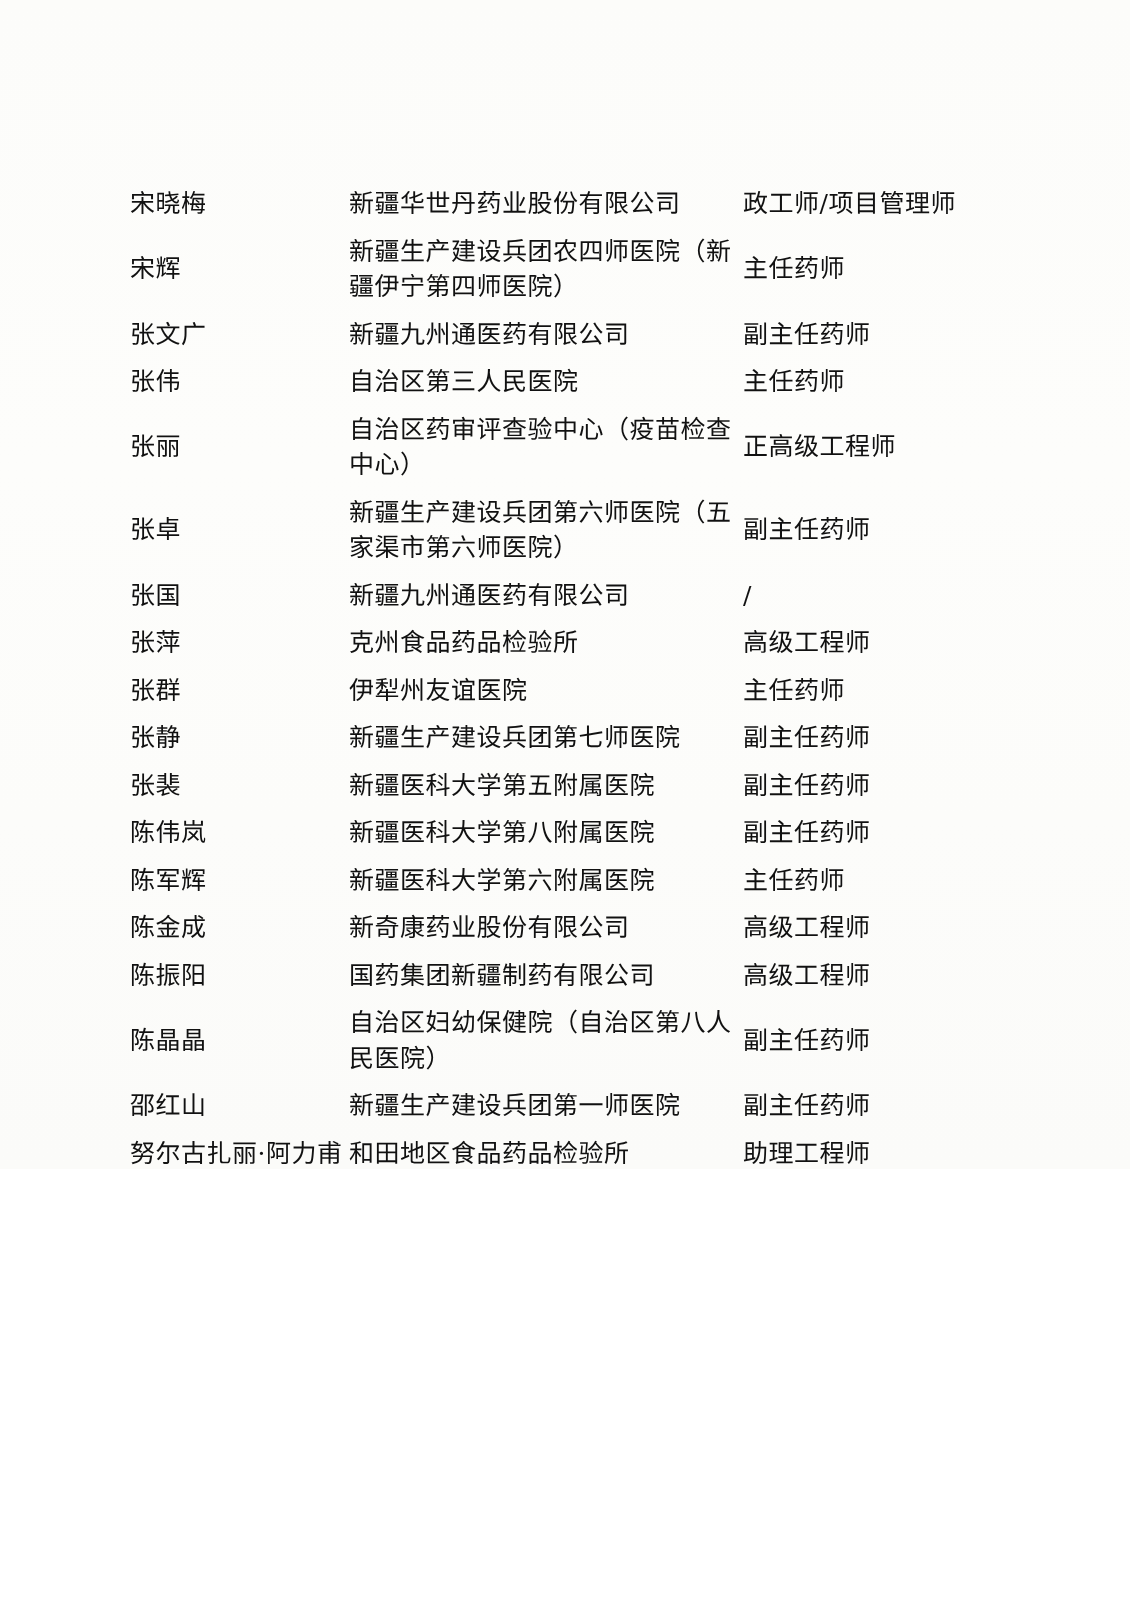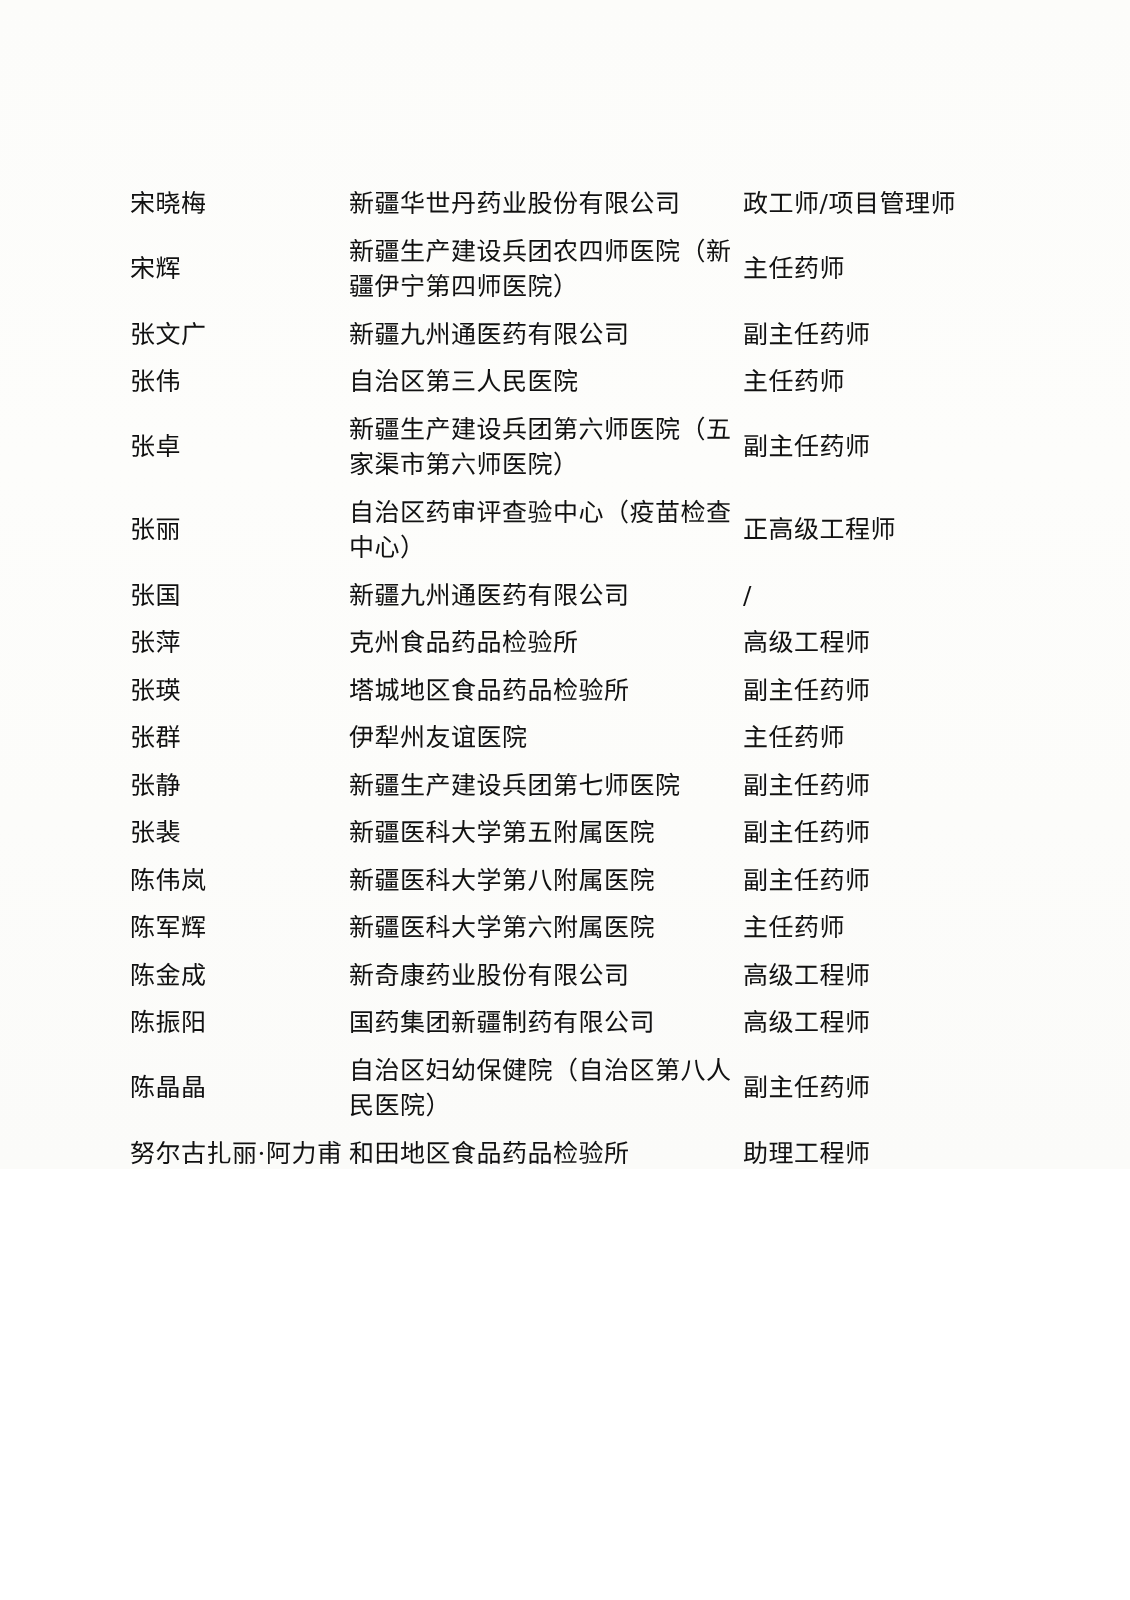--- a/index.html
+++ b/index.html
@@ -87,48 +87,43 @@
         <td class="col-title">副主任药师</td>
       </tr>
 
       <tr>
         <td class="col-name">张伟</td>
         <td class="col-org">自治区第三人民医院</td>
         <td class="col-title">主任药师</td>
       </tr>
 
       <tr>
+        <td class="col-name">张丽</td>
+        <td class="col-org">自治区药审评查验中心（疫苗检查中心）</td>
+        <td class="col-title">正高级工程师</td>
+      </tr>
+
+      <tr>
         <td class="col-name">张卓</td>
         <td class="col-org">新疆生产建设兵团第六师医院（五家渠市第六师医院）</td>
         <td class="col-title">副主任药师</td>
-      </tr>
-
-      <tr>
-        <td class="col-name">张丽</td>
-        <td class="col-org">自治区药审评查验中心（疫苗检查中心）</td>
-        <td class="col-title">正高级工程师</td>
       </tr>
 
       <tr>
         <td class="col-name">张国</td>
         <td class="col-org">新疆九州通医药有限公司</td>
         <td class="col-title">/</td>
       </tr>
 
       <tr>
         <td class="col-name">张萍</td>
         <td class="col-org">克州食品药品检验所</td>
         <td class="col-title">高级工程师</td>
       </tr>
 
-      <tr>
-        <td class="col-name">张瑛</td>
-        <td class="col-org">塔城地区食品药品检验所</td>
-        <td class="col-title">副主任药师</td>
-      </tr>
 
       <tr>
         <td class="col-name">张群</td>
         <td class="col-org">伊犁州友谊医院</td>
         <td class="col-title">主任药师</td>
       </tr>
 
       <tr>
         <td class="col-name">张静</td>
         <td class="col-org">新疆生产建设兵团第七师医院</td>
@@ -164,20 +159,25 @@
         <td class="col-org">国药集团新疆制药有限公司</td>
         <td class="col-title">高级工程师</td>
       </tr>
 
       <tr>
         <td class="col-name">陈晶晶</td>
         <td class="col-org">自治区妇幼保健院（自治区第八人民医院）</td>
         <td class="col-title">副主任药师</td>
       </tr>
 
+      <tr>
+        <td class="col-name">邵红山</td>
+        <td class="col-org">新疆生产建设兵团第一师医院</td>
+        <td class="col-title">副主任药师</td>
+      </tr>
 
       <tr>
         <td class="col-name wrapname">努尔古扎丽·阿力甫</td>
         <td class="col-org">和田地区食品药品检验所</td>
         <td class="col-title">助理工程师</td>
       </tr>
 
     </tbody>
   </table>
 </div>

